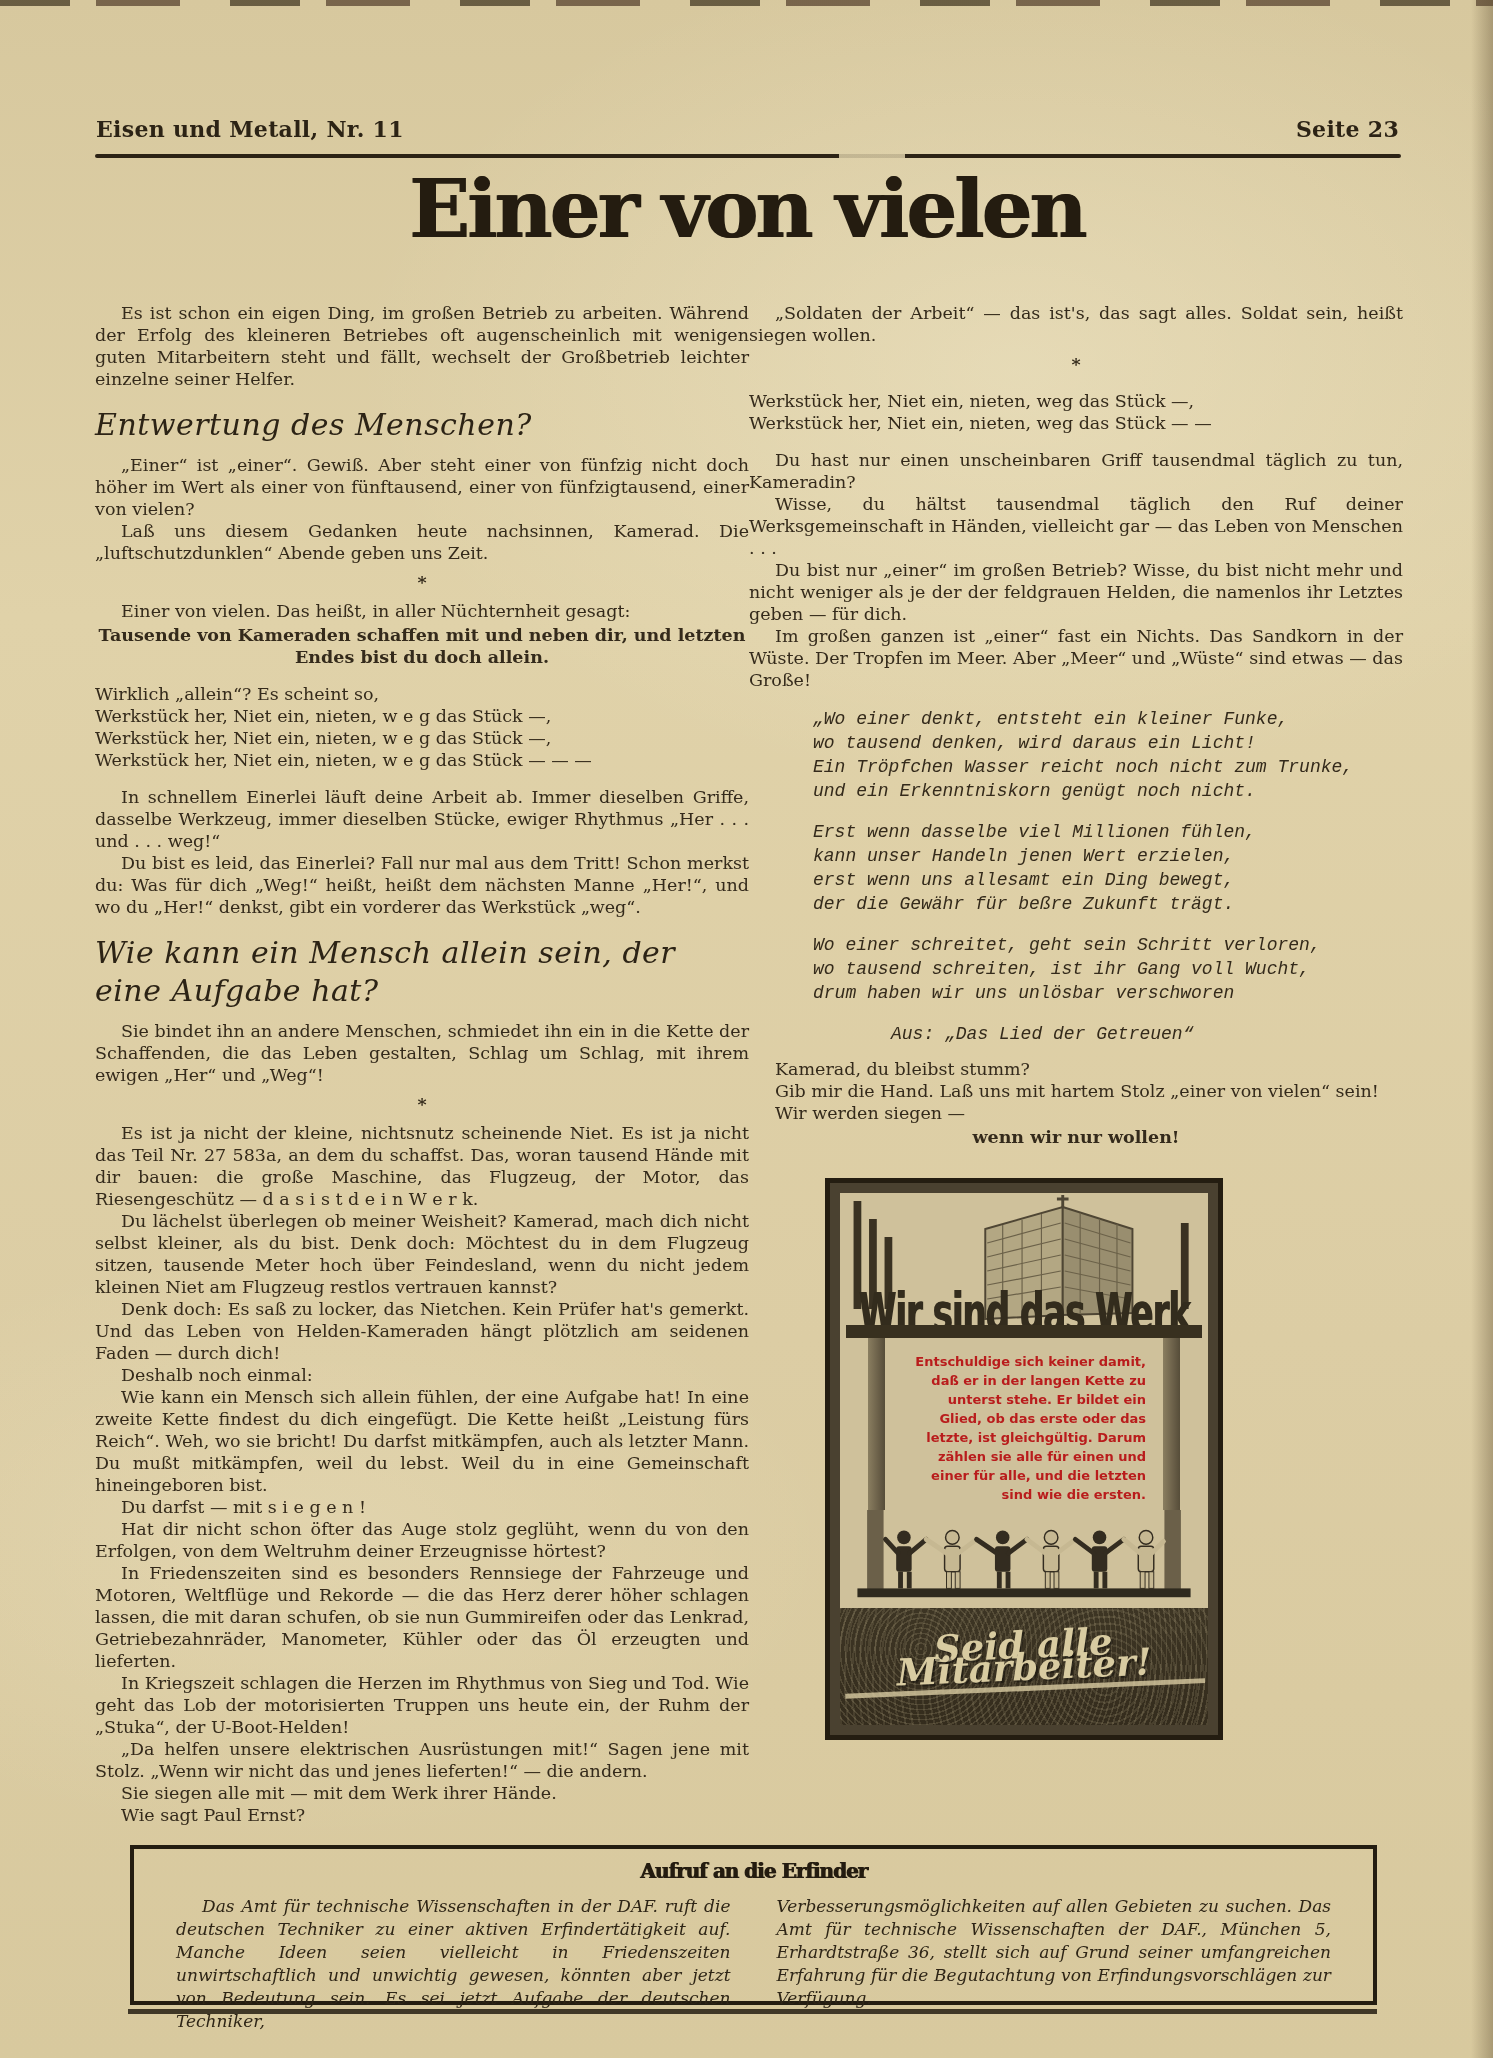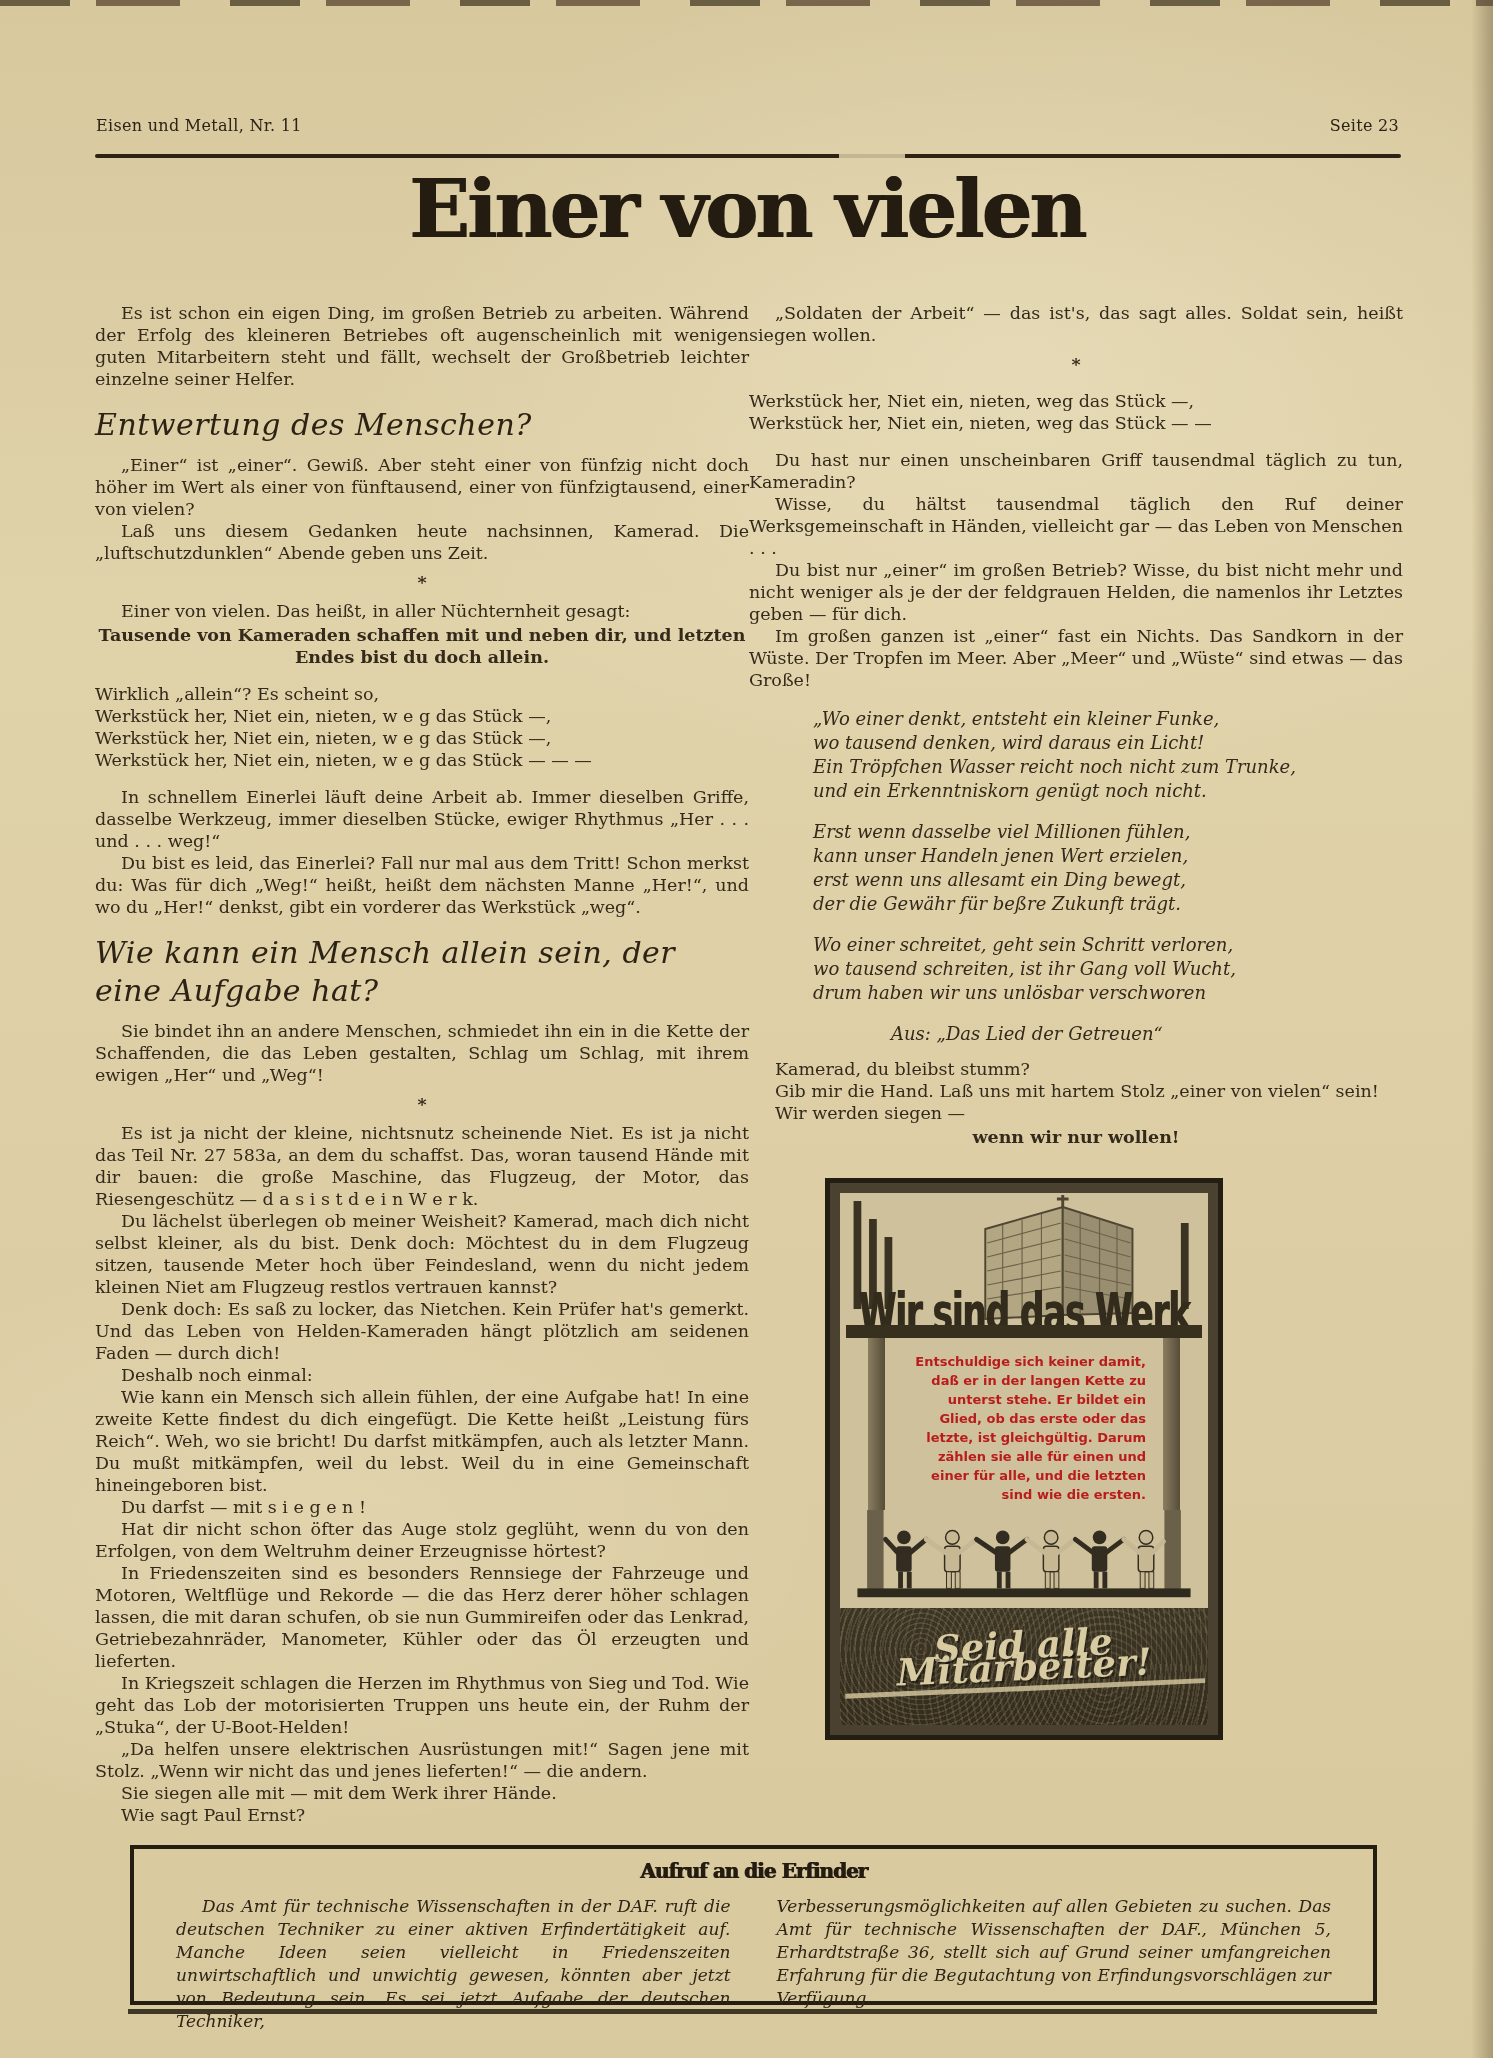--- a/index.html
+++ b/index.html
@@ -19,21 +19,21 @@
   }
   .top-edge {
     position:absolute; top:0; left:0; right:0; height:6px; opacity:.75;
     background:repeating-linear-gradient(90deg,
       #453a24 0 70px, rgba(69,58,36,0) 70px 96px,
       #594430 96px 180px, rgba(69,58,36,0) 180px 230px);
   }
   .header {
     position:absolute; top:116px; left:96px; right:94px;
     display:flex; justify-content:space-between; align-items:baseline;
-    font-weight:normal; font-size:16px; letter-spacing:.3px; color:#2c2315;
+    font-weight:bold; font-size:22px; letter-spacing:.3px; color:#2c2315;
   }
   .header-rule {
     position:absolute; top:154px; left:95px; right:92px; height:4px;
     background:linear-gradient(90deg,
       #2c2315 0 57%, rgba(44,35,21,.15) 57% 62%, #2c2315 62% 100%);
     border-radius:2px;
   }
   .title {
     position:absolute; top:162px; left:0; right:0; margin:0;
     text-align:center; font-size:80px; font-weight:bold; letter-spacing:-3px;
@@ -50,21 +50,21 @@
   h2 {
     font-weight:normal; font-style:italic; font-size:30px; line-height:38px;
     margin:16px 0 10px; color:#2c2315; letter-spacing:.5px;
   }
   .verse { margin:15px 0; }
   .verse div { text-indent:0; }
   .quote {
     font-style:italic; text-align:center; font-size:18px; line-height:25px;
     margin:4px 10px 12px; color:#2e2516;
   }
-  .poem { font-style:italic; font-size:18px; line-height:24px; margin:16px 0 12px 64px; }
+  .poem { font-style:italic; font-size:18px; line-height:24px; margin:16px 0 12px 64px;font-family:Liberation Mono, monospace; }
   .poem .stanza { margin-bottom:17px; }
   .poem .attr { margin-left:78px; }
 
   
   .poster {
     margin:30px 0 0 76px; width:398px; box-sizing:border-box;
     border:5px solid #241d11; background:#4a4130; padding:10px;
   }
   .poster-inner { background:#cfc19b; }
   .poster-head { position:relative; height:132px; overflow:hidden; }

